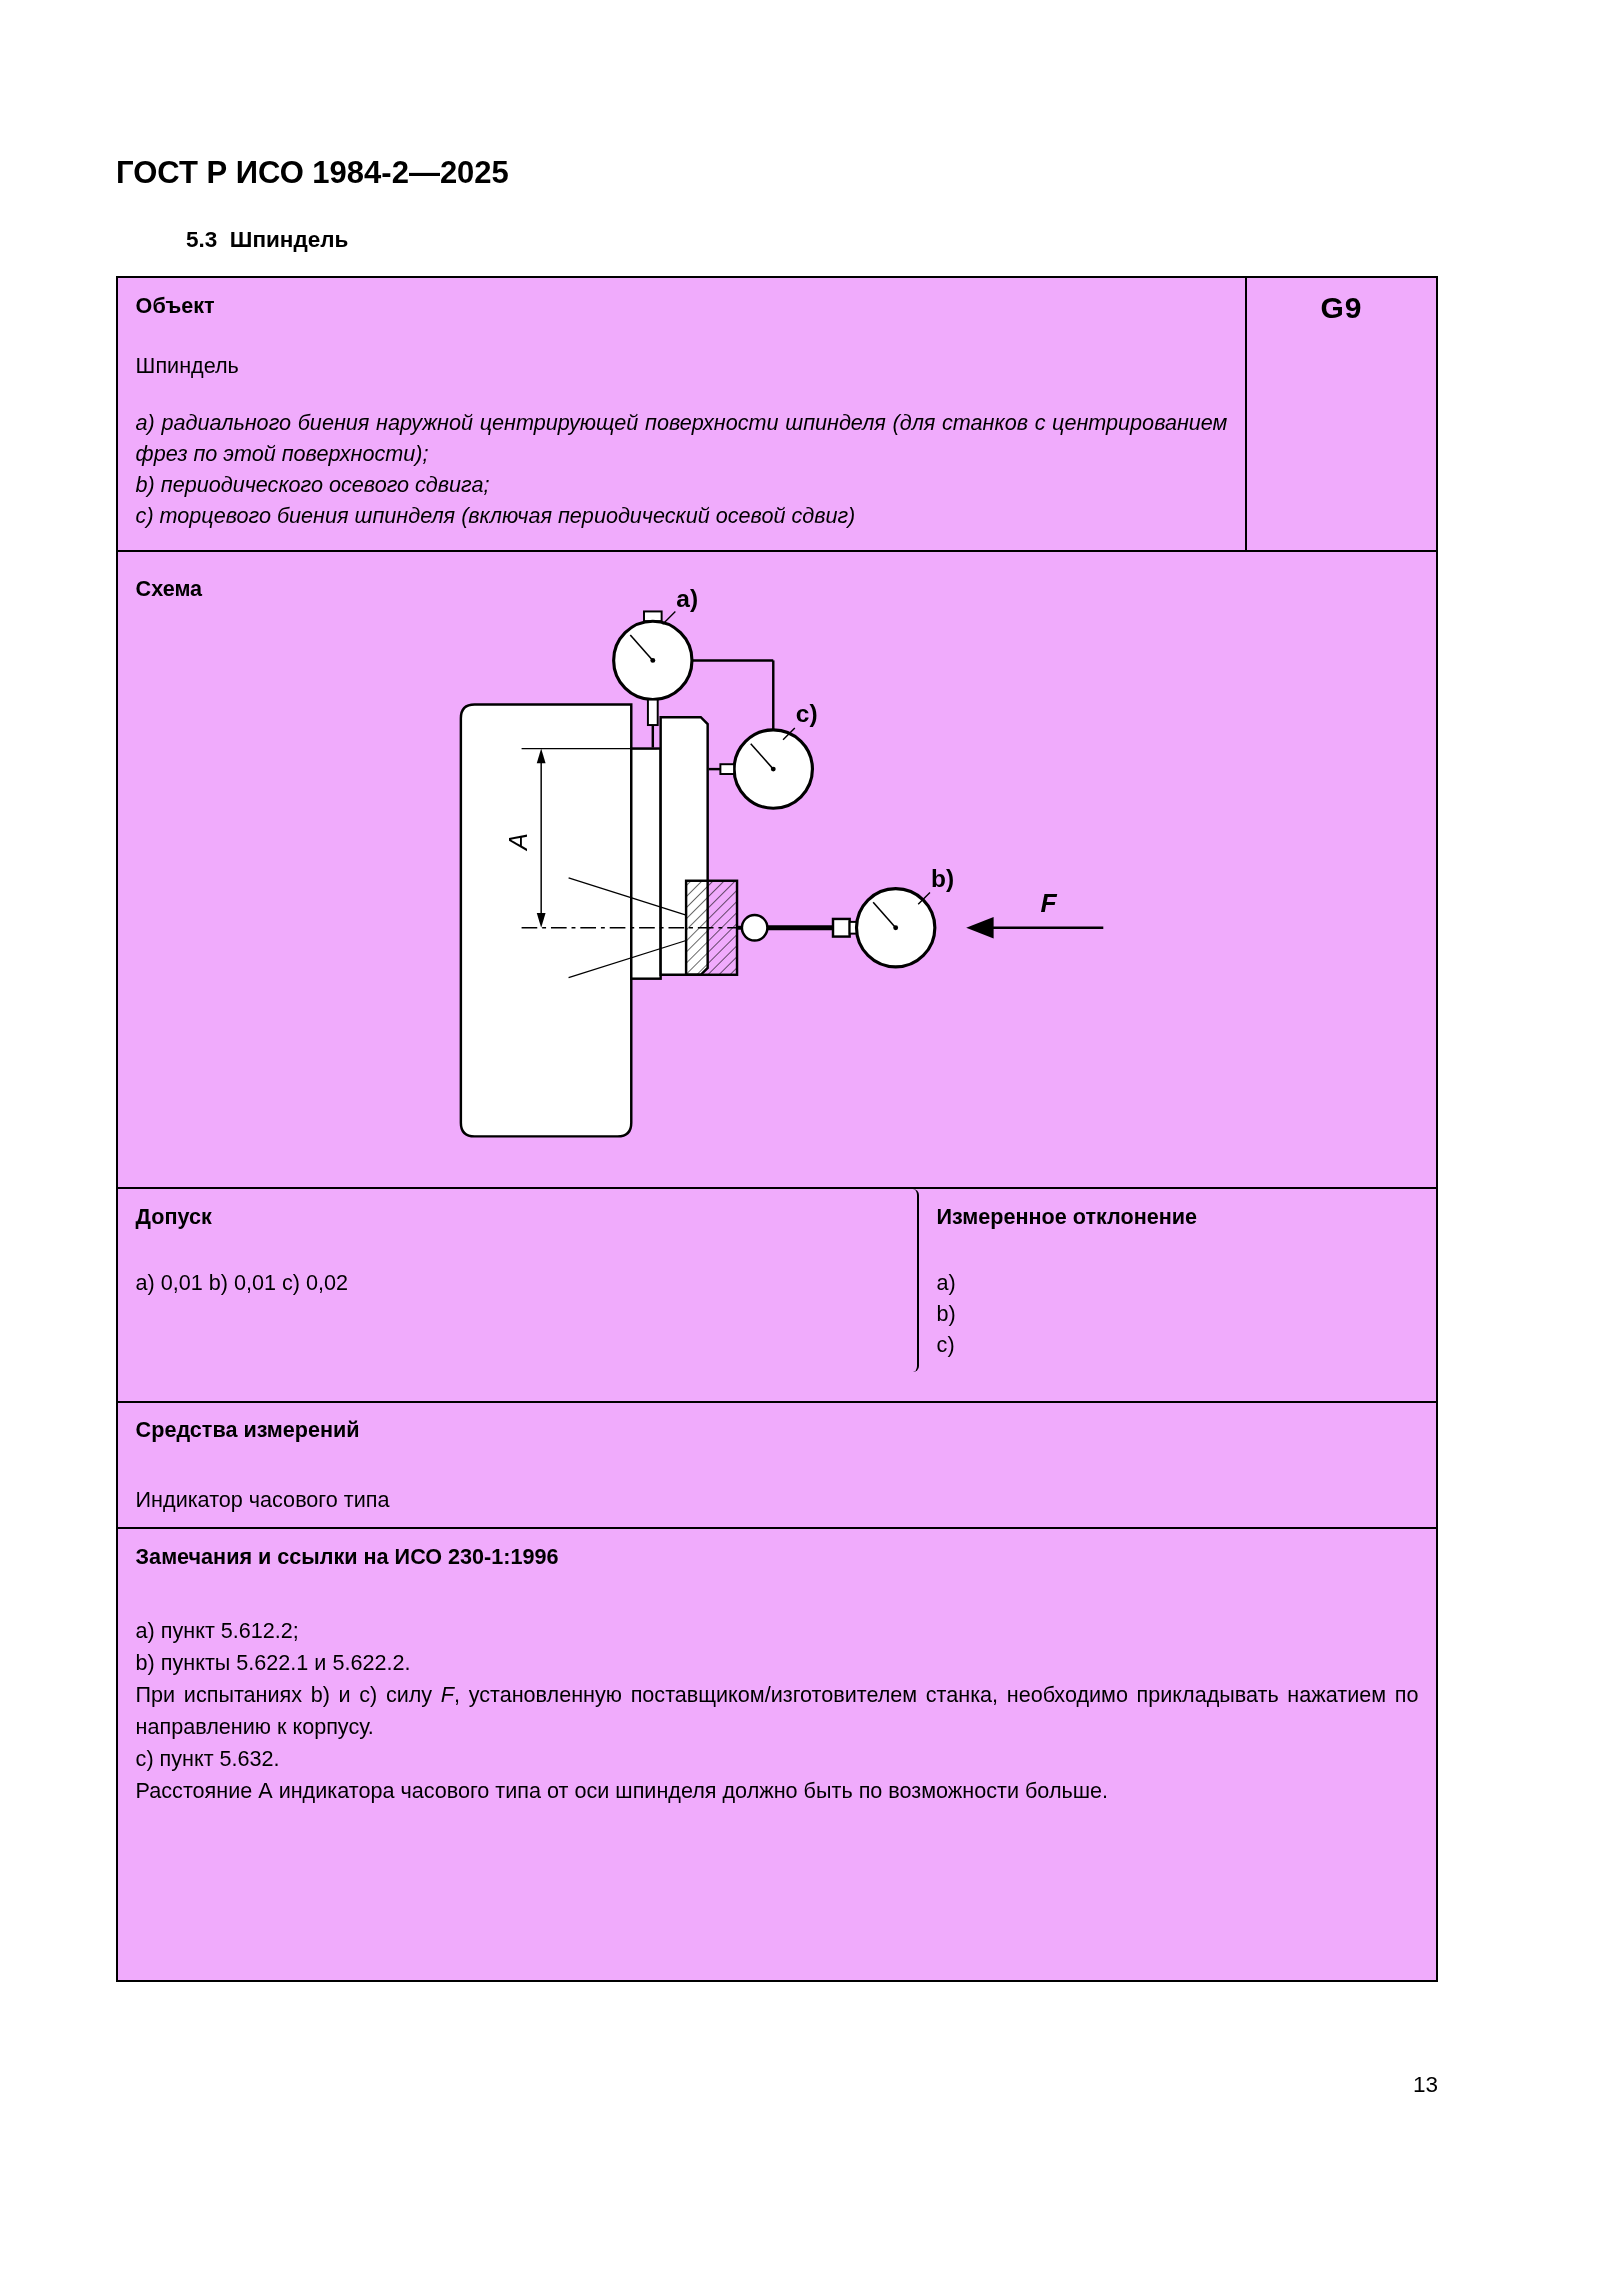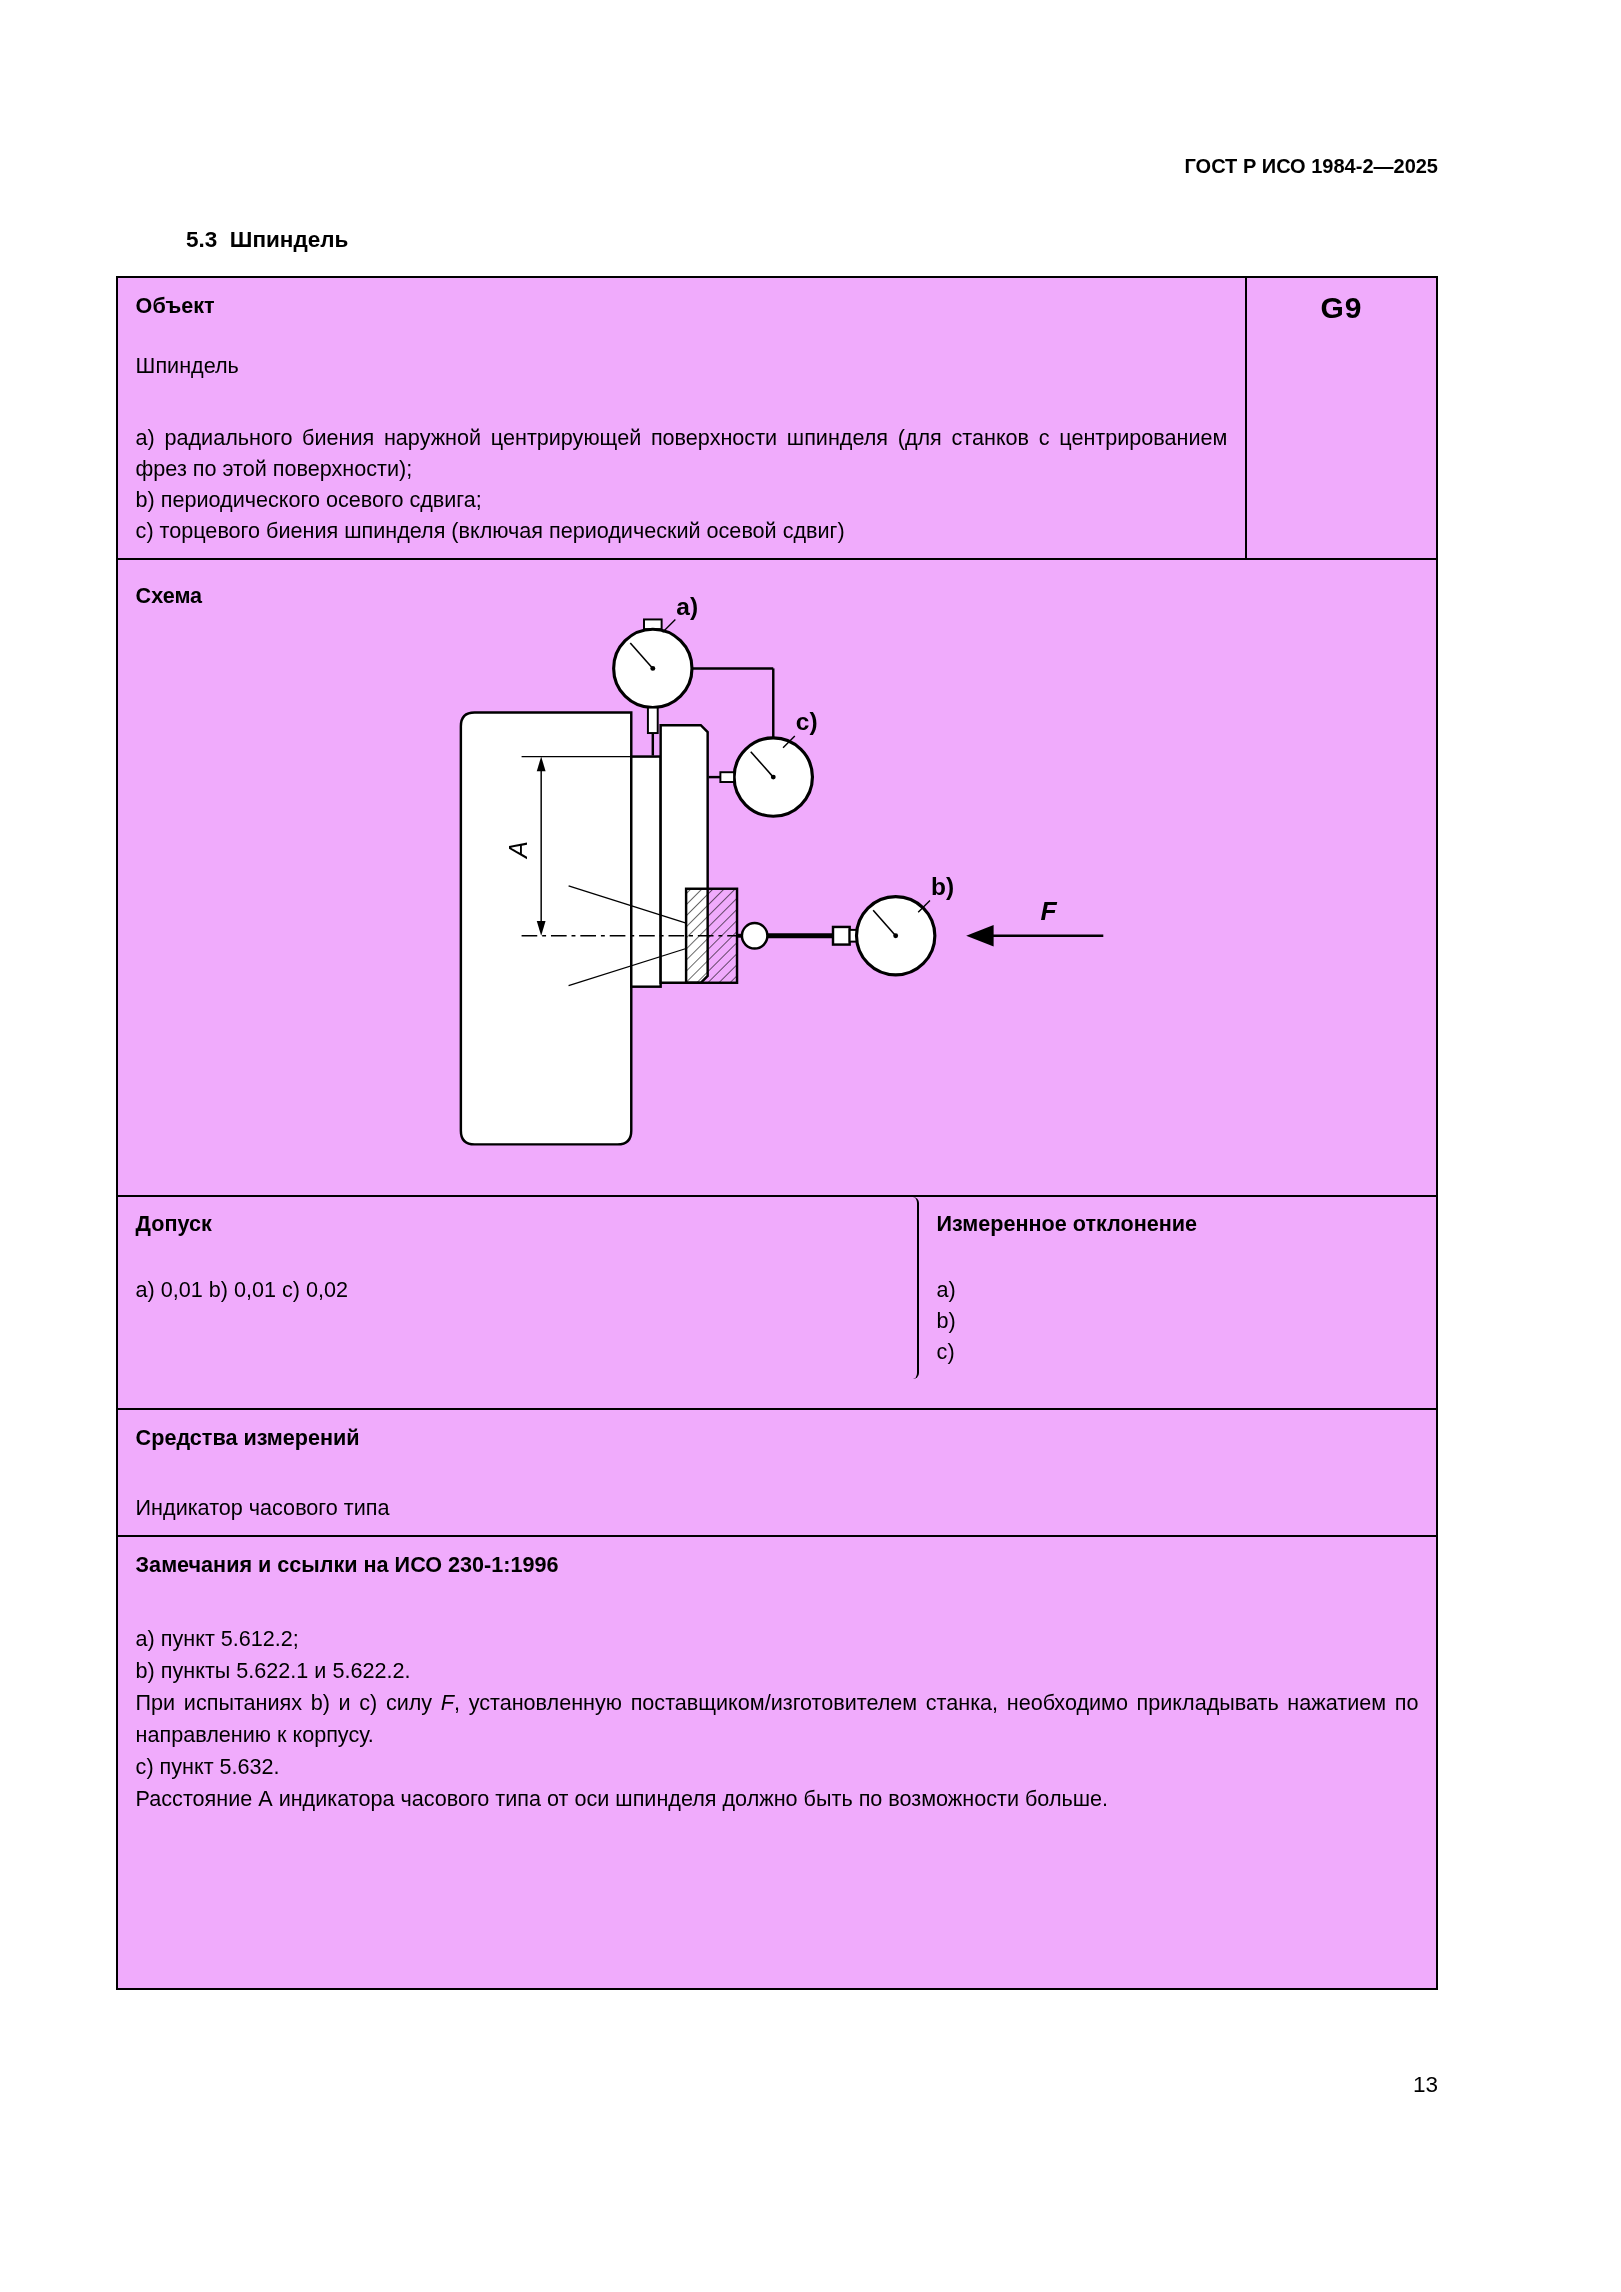--- a/index.html
+++ b/index.html
@@ -3,40 +3,40 @@
 <meta charset="utf-8">
 <style>
   * { margin:0; padding:0; box-sizing:border-box; }
   html, body { background:#ffffff; }
   .page {
     position:relative; width:1621px; height:2293px; background:#fff;
     font-family:"Liberation Sans","DejaVu Sans",sans-serif; color:#000;
   }
   .doc-header {
     position:absolute; top:155px; left:116px; width:1322px;
-    text-align:right; font-size:20px; font-weight:bold;
+    font-size:31px; font-weight:bold;
   }
   .section-title {
     position:absolute; top:227px; left:186px;
     font-size:22.5px; font-weight:bold; white-space:pre-wrap;
   }
   .doc-table {
     position:absolute; top:276px; left:116px; width:1322px;
     border:2px solid #000; background:#f0abfc;
   }
   .t-row { display:flex; border-top:2px solid #000; }
   .t-row:first-child { border-top:none; }
   .cell { padding:11.8px 17.6px; font-size:21.6px; line-height:31px; }
   .cell-title { font-weight:bold; }
   .row-object { min-height:272px; }
   .object-cell { flex:1 1 auto; }
   .g9-cell { flex:0 0 191px; border-left:2px solid #000; text-align:center; padding-top:14px; }
   .g9 { font-size:30px; font-weight:bold; letter-spacing:1px; }
   .check-label { margin-top:29px; }
-  .object-items { margin-top:41px; }
+  .object-items { margin-top:26px;font-style:italic; }
   .object-items p, .notes-body p { text-align:justify; }
   .row-schema { position:relative; min-height:637px; display:block; }
   .schema-title-wrap { padding:23.5px 17.6px 0 17.6px; }
   .schema-svg { position:absolute; left:325px; top:33px; width:686px; height:568px; }
   .row-tol { min-height:179px; }
   .tol-cell { flex:0 0 801px; border-right:2px solid #000;border-radius:6px; }
   .dev-cell { flex:1 1 auto; }
   .cell-body { margin-top:35px; }
   .row-instr { min-height:121px; display:block;margin-top:29px; }
   .instr-value { margin-top:39px; }

